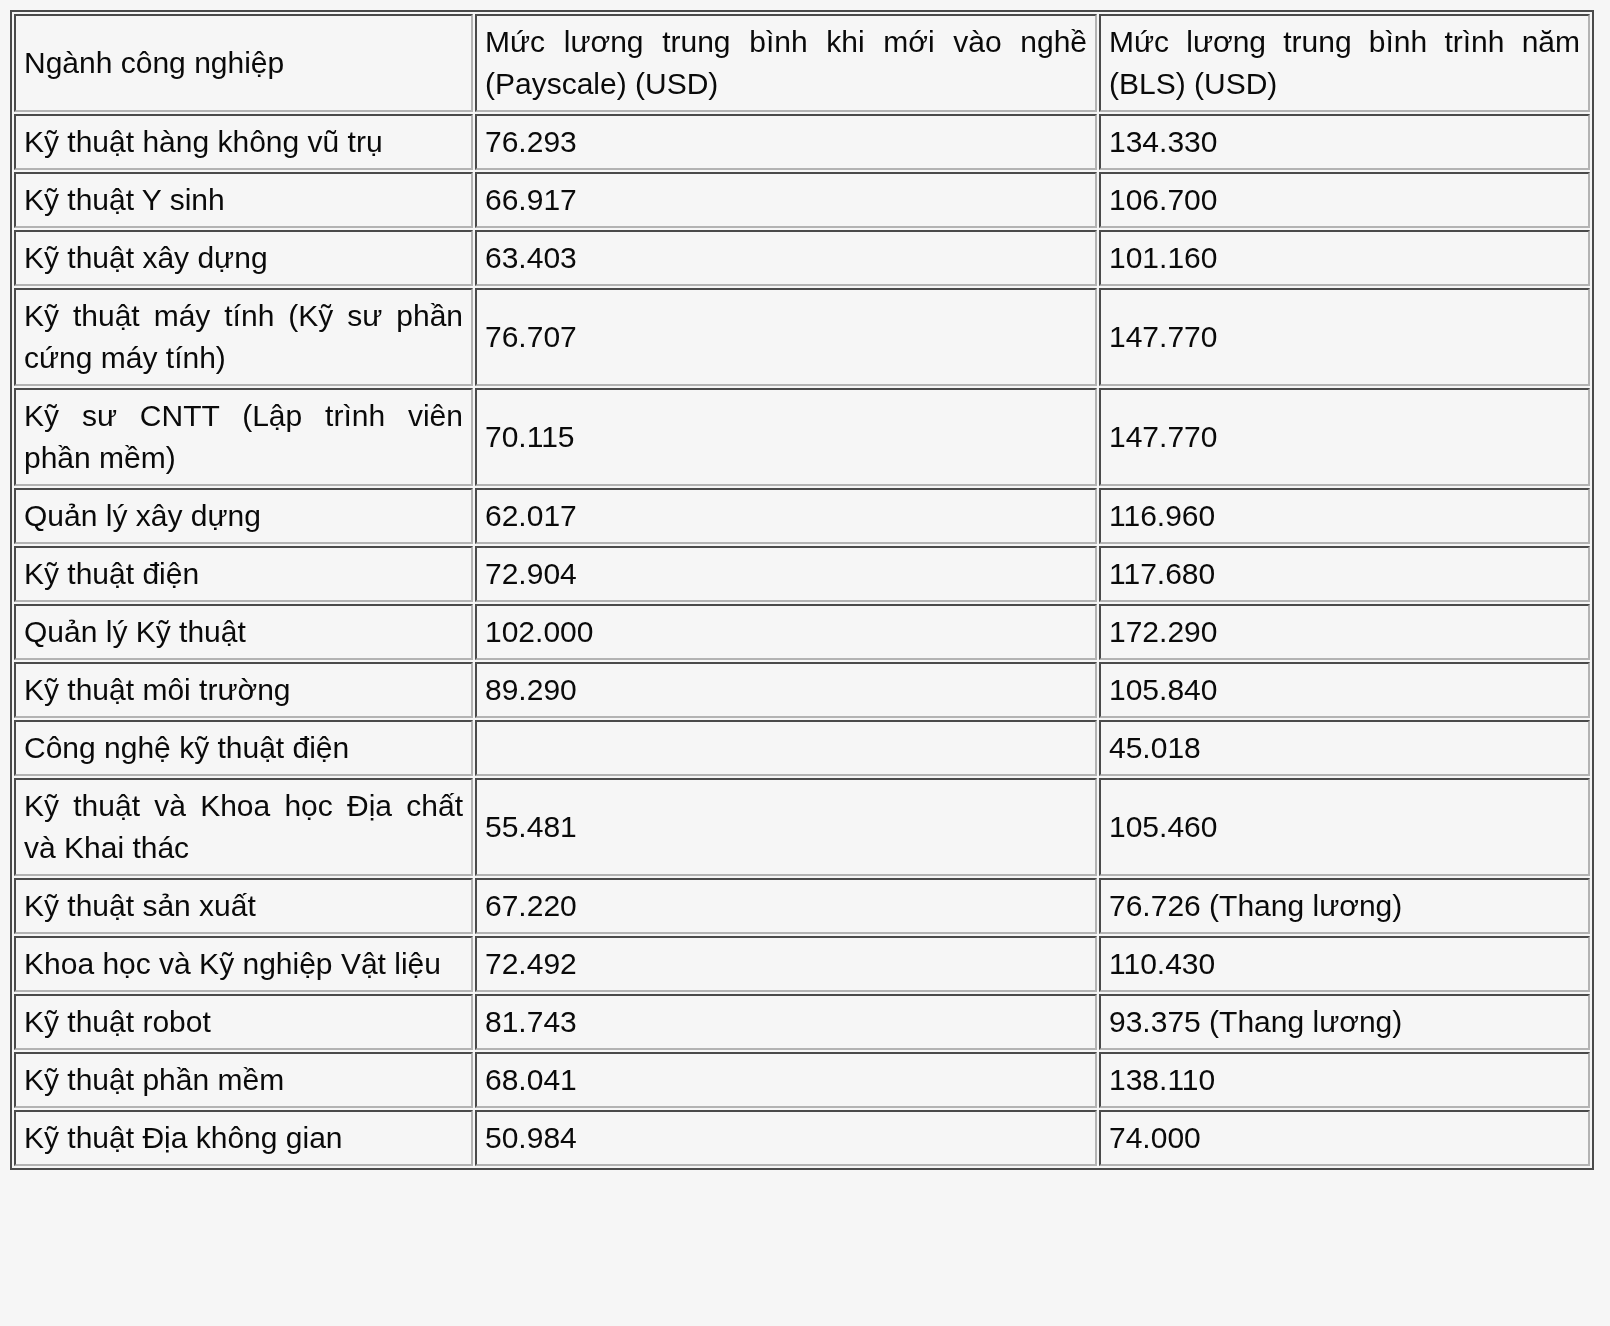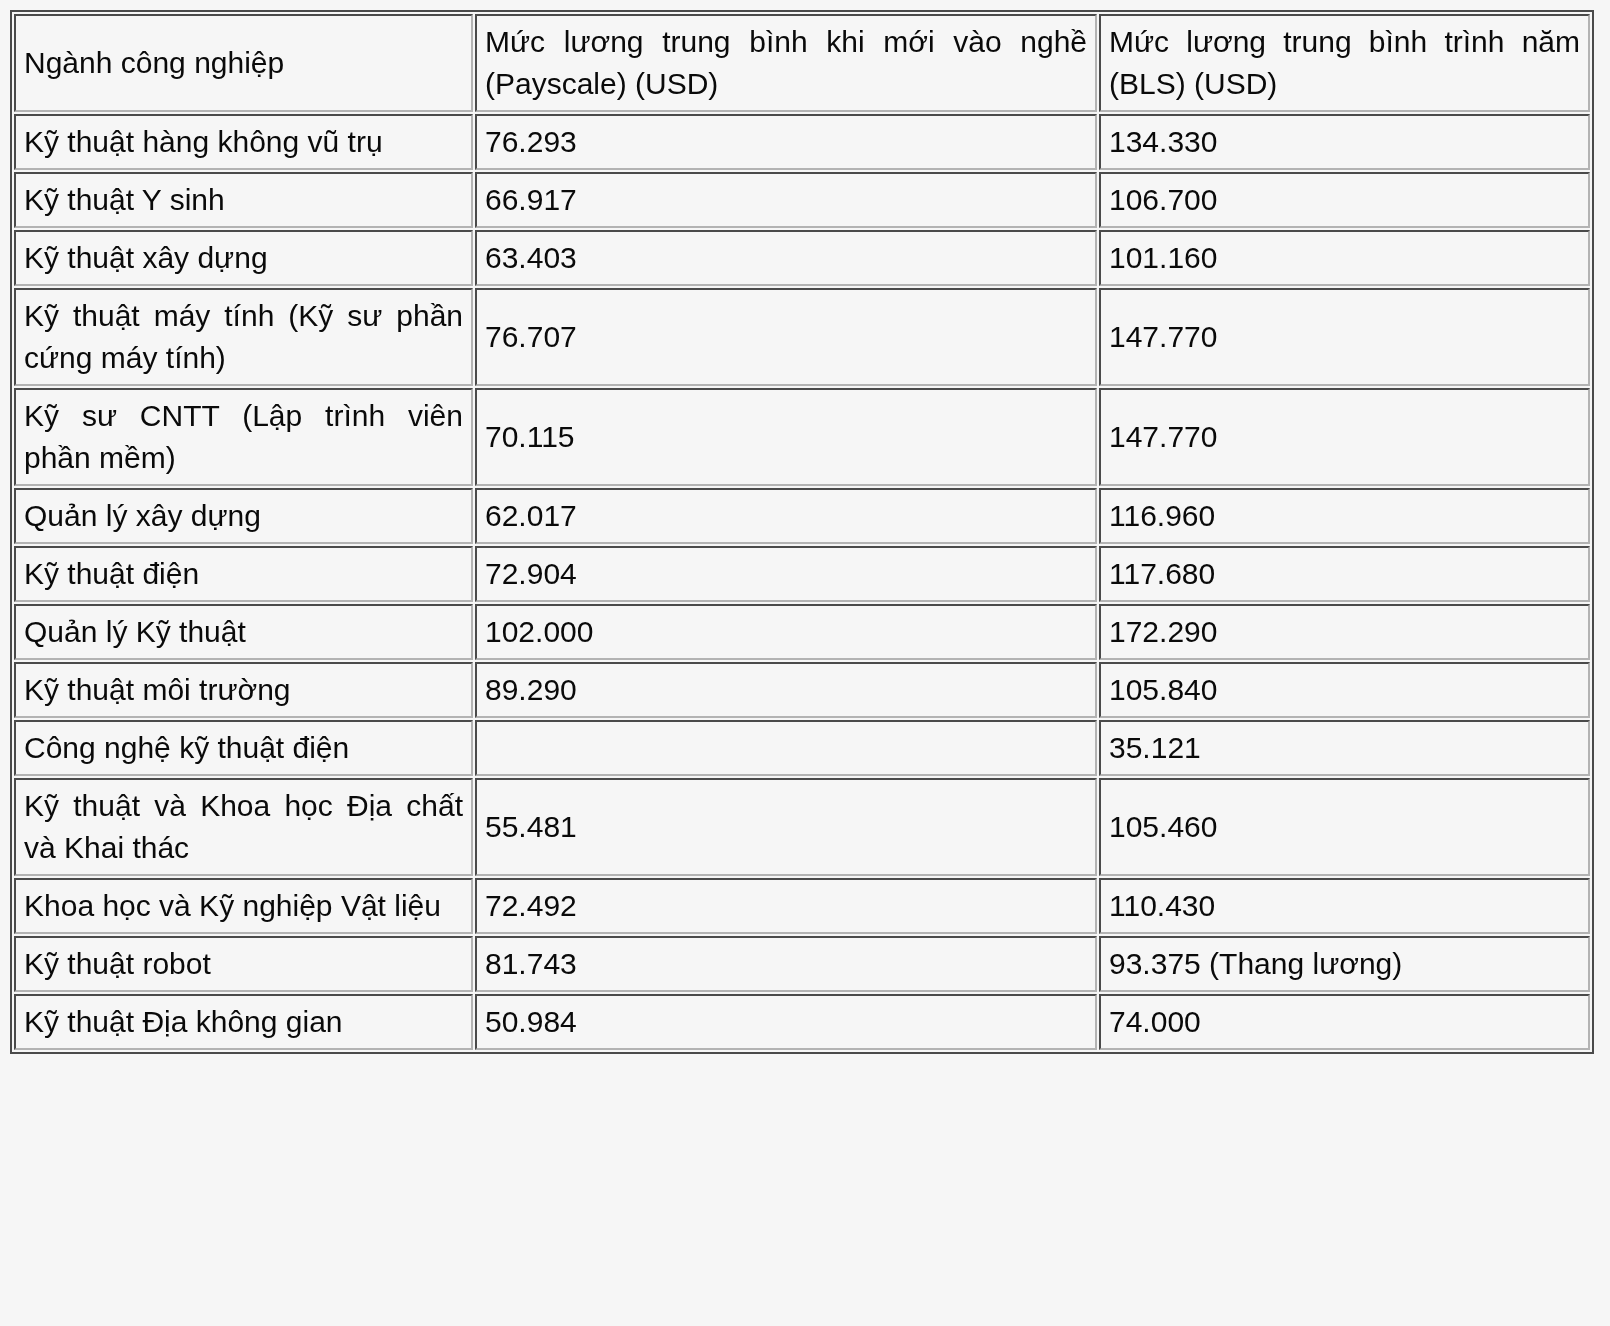--- a/index.html
+++ b/index.html
@@ -95,36 +95,46 @@
         <td>172.290</td>
       </tr>
       <tr>
         <td>Kỹ thuật môi trường</td>
         <td>89.290</td>
         <td>105.840</td>
       </tr>
       <tr>
         <td>Công nghệ kỹ thuật điện</td>
         <td></td>
-        <td>35.121</td>
+        <td>45.018</td>
       </tr>
       <tr>
         <td>Kỹ thuật và Khoa học Địa chất và Khai thác</td>
         <td>55.481</td>
         <td>105.460</td>
+      </tr>
+      <tr>
+        <td>Kỹ thuật sản xuất</td>
+        <td>67.220</td>
+        <td>76.726 (Thang lương)</td>
       </tr>
       <tr>
         <td>Khoa học và Kỹ nghiệp Vật liệu</td>
         <td>72.492</td>
         <td>110.430</td>
       </tr>
       <tr>
         <td>Kỹ thuật robot</td>
         <td>81.743</td>
         <td>93.375 (Thang lương)</td>
       </tr>
       <tr>
+        <td>Kỹ thuật phần mềm</td>
+        <td>68.041</td>
+        <td>138.110</td>
+      </tr>
+      <tr>
         <td>Kỹ thuật Địa không gian</td>
         <td>50.984</td>
         <td>74.000</td>
       </tr>
     </tbody>
 </table>
 
 </body></html>

